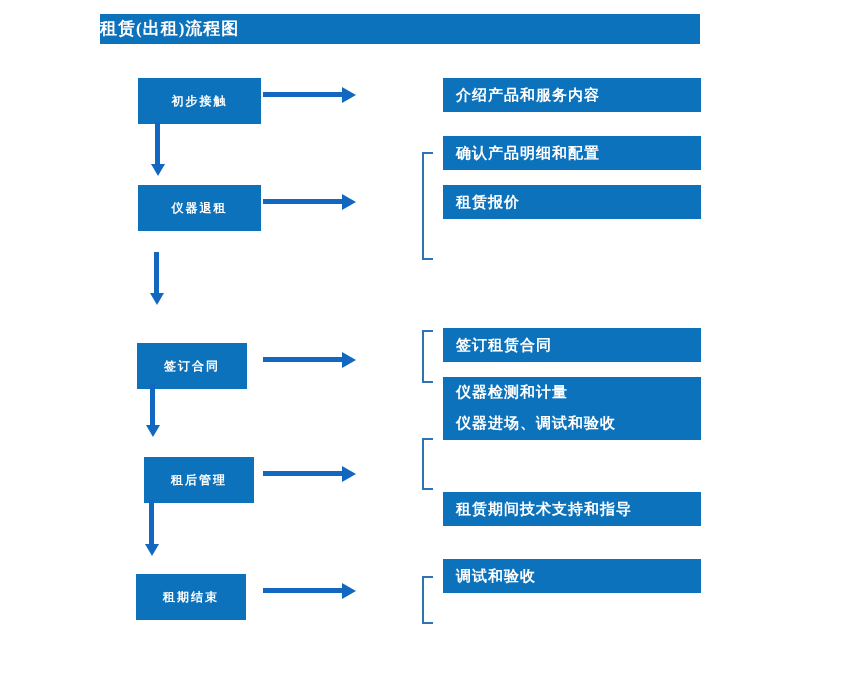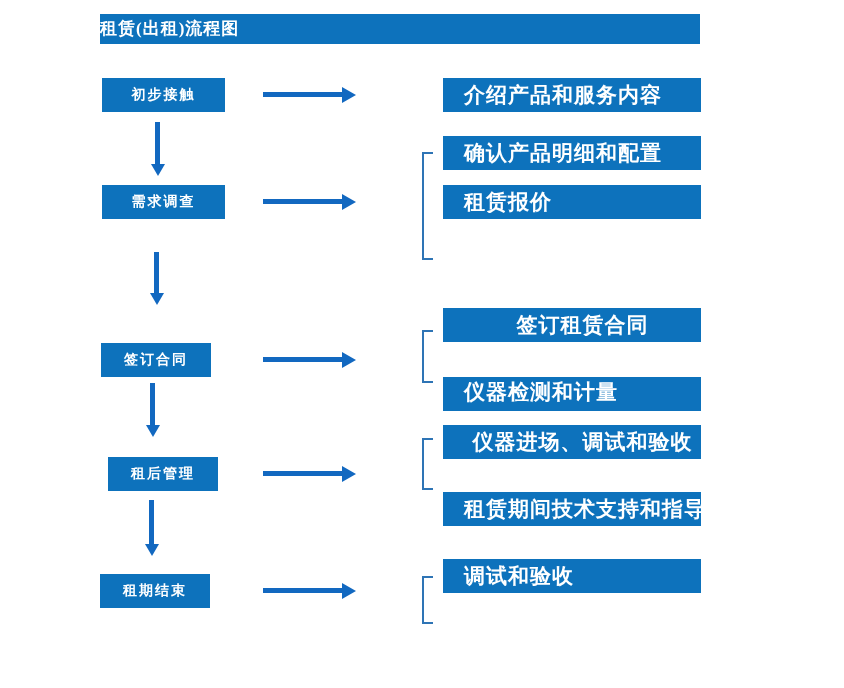--- a/index.html
+++ b/index.html
@@ -16,30 +16,31 @@
     position:relative;width:844px;height:688px;background:var(--background);
     overflow:hidden;
   }
   .title-bar{
     position:absolute;left:100px;top:14px;width:600px;height:30px;
     background:var(--box-fill);color:var(--box-text);
     font-size:17px;font-weight:bold;text-align:left;line-height:30px;
     letter-spacing:1px;
   }
   .step-box{
-    position:absolute;height:34px;background:var(--box-fill);
-    color:var(--box-text);font-size:14px;font-weight:bold;
+    position:absolute;height:46px;background:var(--box-fill);
+    color:var(--box-text);font-size:12px;font-weight:bold;
     display:flex;align-items:center;justify-content:center;
     letter-spacing:2px;
+    margin-left:36px;
   }
   .detail-box{
     position:absolute;left:443px;width:258px;height:34px;
     background:var(--box-fill);color:var(--box-text);
-    font-size:21px;font-weight:bold;line-height:34px;
-    padding-left:21px;letter-spacing:1px;white-space:nowrap;
+    font-size:15px;font-weight:bold;line-height:34px;
+    padding-left:13px;letter-spacing:1px;white-space:nowrap;
   }
   
   .h-arrow{position:absolute;left:263px;width:93px;height:16px;}
   .h-arrow .shaft{position:absolute;left:0;top:5px;width:80px;height:5px;background:var(--arrow);}
   .h-arrow .head{
     position:absolute;left:79px;top:0;width:0;height:0;
     border-left:14px solid var(--arrow);
     border-top:8px solid transparent;border-bottom:8px solid transparent;
   }
   
@@ -59,31 +60,31 @@
   }
 </style>
 </head>
 <body>
 
 <div class="canvas">
 
   <div class="title-bar">租赁(出租)流程图</div>
 
   <div class="step-box" style="left:102px;top:78px;width:123px;">初步接触</div>
-  <div class="step-box" style="left:102px;top:185px;width:123px;">需求调查</div>
+  <div class="step-box" style="left:102px;top:185px;width:123px;">仪器退租</div>
   <div class="step-box" style="left:101px;top:343px;width:110px;">签订合同</div>
   <div class="step-box" style="left:108px;top:457px;width:110px;">租后管理</div>
   <div class="step-box" style="left:100px;top:574px;width:110px;text-align:center;">租期结束</div>
 
   <div class="detail-box" style="top:78px;">介绍产品和服务内容</div>
   <div class="detail-box" style="top:136px;">确认产品明细和配置</div>
   <div class="detail-box" style="top:185px;">租赁报价</div>
-  <div class="detail-box" style="top:308px;text-align:center;">签订租赁合同</div>
+  <div class="detail-box" style="top:328px;">签订租赁合同</div>
   <div class="detail-box" style="top:377px;font-family:Liberation Mono, monospace;">仪器检测和计量</div>
-  <div class="detail-box" style="top:425px;text-align:center;">仪器进场、调试和验收</div>
+  <div class="detail-box" style="top:406px;">仪器进场、调试和验收</div>
   <div class="detail-box" style="top:492px;">租赁期间技术支持和指导</div>
   <div class="detail-box" style="top:559px;">调试和验收</div>
 
   <div class="h-arrow" style="top:87px;">
       <div class="shaft"></div>
       <div class="head"></div>
     </div>
   <div class="h-arrow" style="top:194px;">
       <div class="shaft"></div>
       <div class="head"></div>

